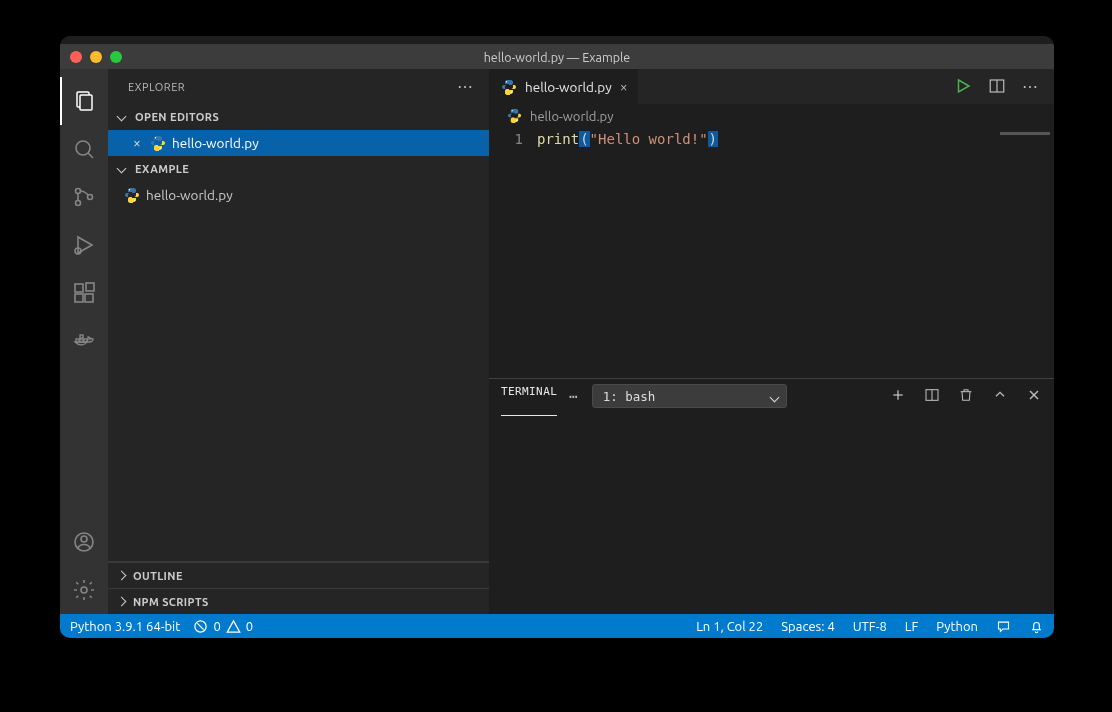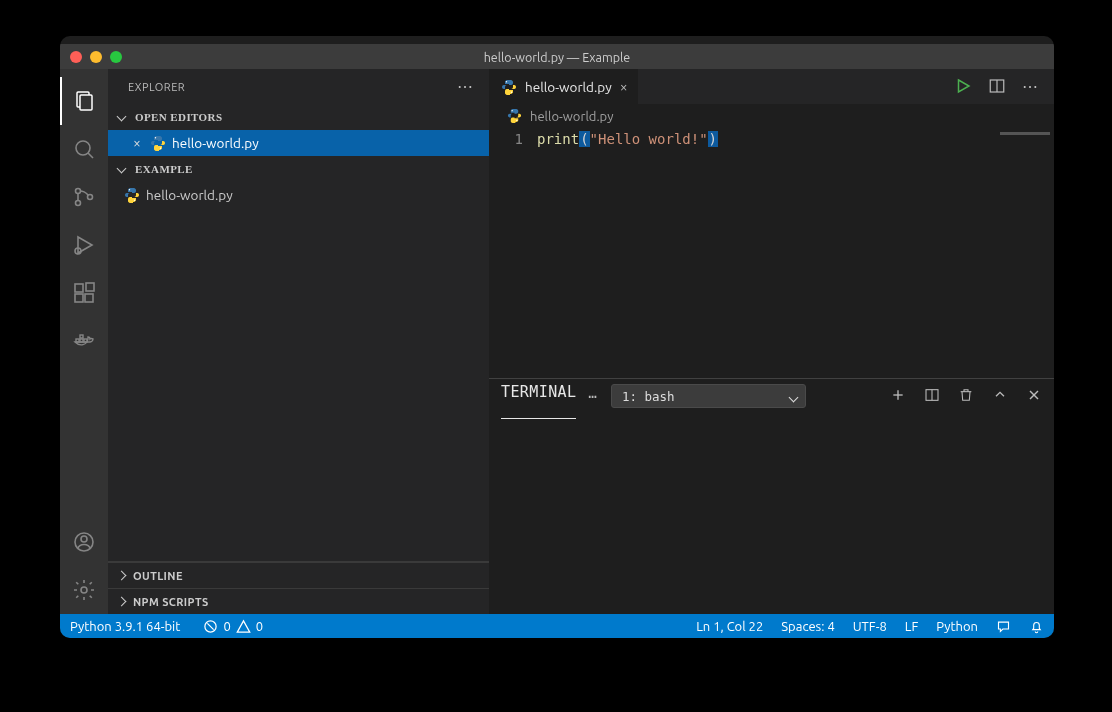--- a/index.html
+++ b/index.html
@@ -59,21 +59,20 @@
   }
   .sidebar-head{
     height:35px; display:flex; align-items:center; justify-content:space-between;
     padding:0 14px 0 20px; font-size:11px; letter-spacing:.5px; color:#bbb;
   }
   .dots{color:#bbb; letter-spacing:2px; font-size:16px; cursor:pointer;}
   .section-title{
     height:26px; display:flex; align-items:center; gap:6px;
     padding-left:6px; font-size:11px; font-weight:700; letter-spacing:.4px; color:#ccc;
     cursor:pointer;
-    font-family:Liberation Serif, serif;
   }
   .chev{display:inline-block; transform:rotate(0deg);}
   .chev.down{border:solid #ccc; border-width:0 1.5px 1.5px 0; padding:3px; transform:rotate(45deg); margin:0 4px 2px 4px;}
   .chev.right{border:solid #ccc; border-width:0 1.5px 1.5px 0; padding:3px; transform:rotate(-45deg); margin:0 4px 0 4px;}
   .file-row{
     height:26px; display:flex; align-items:center; gap:6px;
     padding-left:22px; font-size:13.5px; cursor:pointer;
   }
   .file-row.selected{ background:#0862a9; color:#fff; }
   .file-row .close-x{ width:14px; text-align:center; color:#ddd; font-size:14px;}
@@ -123,21 +122,21 @@
   
   .panel{
     height:236px; background:#1e1e1e; border-top:1px solid #414141;
     display:flex; flex-direction:column;
     font-family:"Menlo","Consolas",monospace;
   }
   .panel-head{
     height:34px; display:flex; align-items:center; gap:12px;
     padding:0 12px; color:#bbb; font-size:11px;
   }
-  .panel-tab{ color:#e7e7e7; font-size:15px; letter-spacing:.4px; padding:9px 0 17px; border-bottom:1px solid #e7e7e7;}
+  .panel-tab{ color:#e7e7e7; font-size:11px; letter-spacing:.4px; padding:9px 0 17px; border-bottom:1px solid #e7e7e7;}
   .panel-head .dots{font-size:14px;}
   .term-select{
     background:#3c3c3c; border:1px solid #4a4a4a; border-radius:3px;
     height:24px; display:flex; align-items:center; padding:0 26px 0 10px;
     font-size:12.5px; color:#ddd; width:195px; font-family:inherit;
     position:relative; cursor:pointer;
   }
   .term-select::after{
     content:""; position:absolute; right:8px; top:9px;
     border:solid #ddd; border-width:0 1.5px 1.5px 0; padding:3px; transform:rotate(45deg);
@@ -145,21 +144,21 @@
   .panel-spacer{flex:1;}
   .panel-icons{ display:flex; align-items:center; gap:18px; color:#bbb;}
   .panel-icons svg{width:16px;height:16px;}
   .panel-body{ flex:1; padding:10px 14px; font-size:13.5px; color:#ddd; line-height:1.35;}
   
   .status{
     height:24px; background:#007acc; display:flex; align-items:center;
     color:#fff; font-size:13px;
     padding:0 10px; gap:18px;
   }
-  .status .s-left{display:flex; align-items:center; gap:23px;}
+  .status .s-left{display:flex; align-items:center; gap:13px;}
   .status .s-right{margin-left:auto; display:flex; align-items:center; gap:18px;}
   .status svg{width:15px;height:15px;vertical-align:middle;}
   .s-item{display:flex;align-items:center;gap:5px;cursor:pointer;}
 </style>
 </head>
 <body>
 
 <div class="window">
 
   <div class="titlebar">

